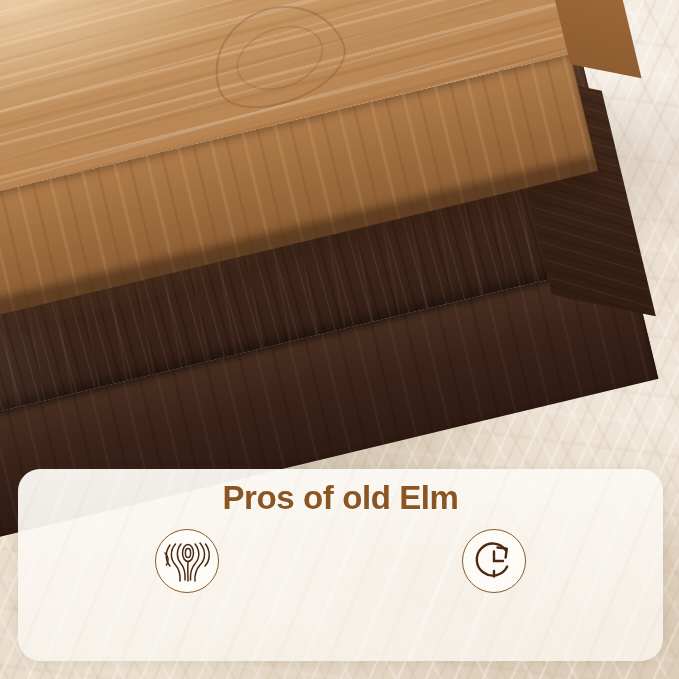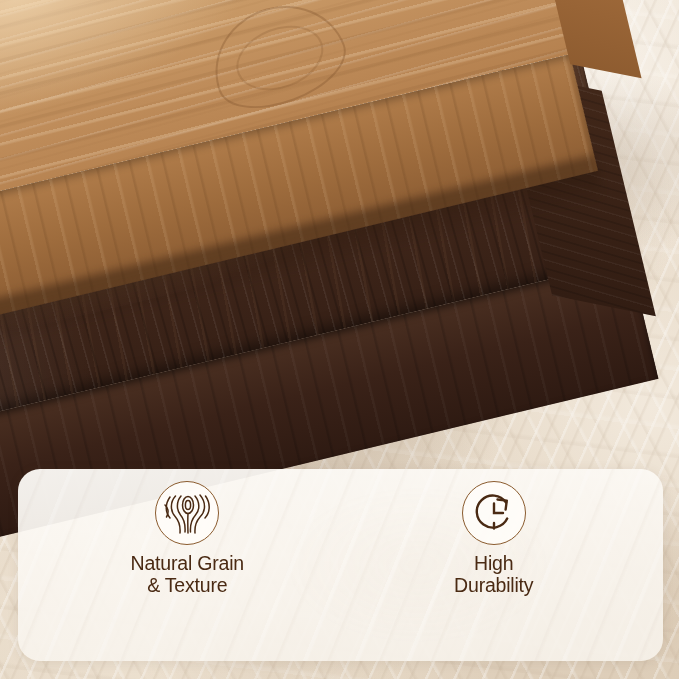--- a/index.html
+++ b/index.html
@@ -331,57 +331,54 @@
     <div class="light-knot"></div>
     <div class="light-knot2"></div>
     <div class="light-front"></div>
     <div class="light-right-end"></div>
     <div class="light-beam-shadow"></div>
   </div>
 
   <div class="info-card">
     <div class="card-texture"></div>
 
+    <h1 class="card-title">Pros of old Elm</h1>
 
     <div class="features">
 
       <div class="feature">
         <div class="icon-circle">
           <svg width="50" height="50" viewBox="0 0 50 50" aria-hidden="true">
             <g fill="none" stroke="#4a2a13" stroke-width="1.5" stroke-linecap="round">
               <ellipse cx="26" cy="17" rx="5.5" ry="8.5"></ellipse>
               <ellipse cx="26" cy="17" rx="2.6" ry="4.6"></ellipse>
               <path d="M33 8 C38 14 38 22 33.5 27 C30 31 28 37 28.5 44"></path>
               <path d="M38 7 C44 14 44 23 38 29 C34 33.5 32.5 38.5 33 45"></path>
               <path d="M43.5 8 C48.5 15 48.5 24 43 30"></path>
               <path d="M19 8 C14 14 14.5 22 18.5 27 C22 31 23.5 37 23 44"></path>
               <path d="M13.5 8 C8 14 8 23 13.5 29 C17 33 18.5 38.5 18 45"></path>
               <path d="M8 9 C3 16 3 24 8 30"></path>
               <path d="M3 17 C6.5 20 7 25 4.5 29"></path>
               <path d="M26 25.5 C25.6 32 25.8 38.5 26 45"></path>
             </g>
           </svg>
         </div>
-        <div class="feature-label">Natural Grain
-&amp; Texture</div>
       </div>
 
       <div class="feature">
         <div class="icon-circle">
           <svg width="46" height="46" viewBox="0 0 46 46" aria-hidden="true">
             <g fill="none" stroke="#4a2a13" stroke-width="2.4" stroke-linecap="round">
               <path d="M35 12.5 A16 16 0 1 0 36.2 28.5"></path>
               <path d="M26.5 9.5 L35.8 10.6 L34.6 19.6" stroke-linejoin="round"></path>
               <path d="M23 13.5 L23 23 L32 23"></path>
               <path d="M23 33 L23 38.5"></path>
               <path d="M38 23 L41.5 23" opacity="0"></path>
             </g>
           </svg>
         </div>
-        <div class="feature-label">High
-Durability</div>
       </div>
 
 
 
     </div>
   </div>
 </div>
 
 </body></html>

